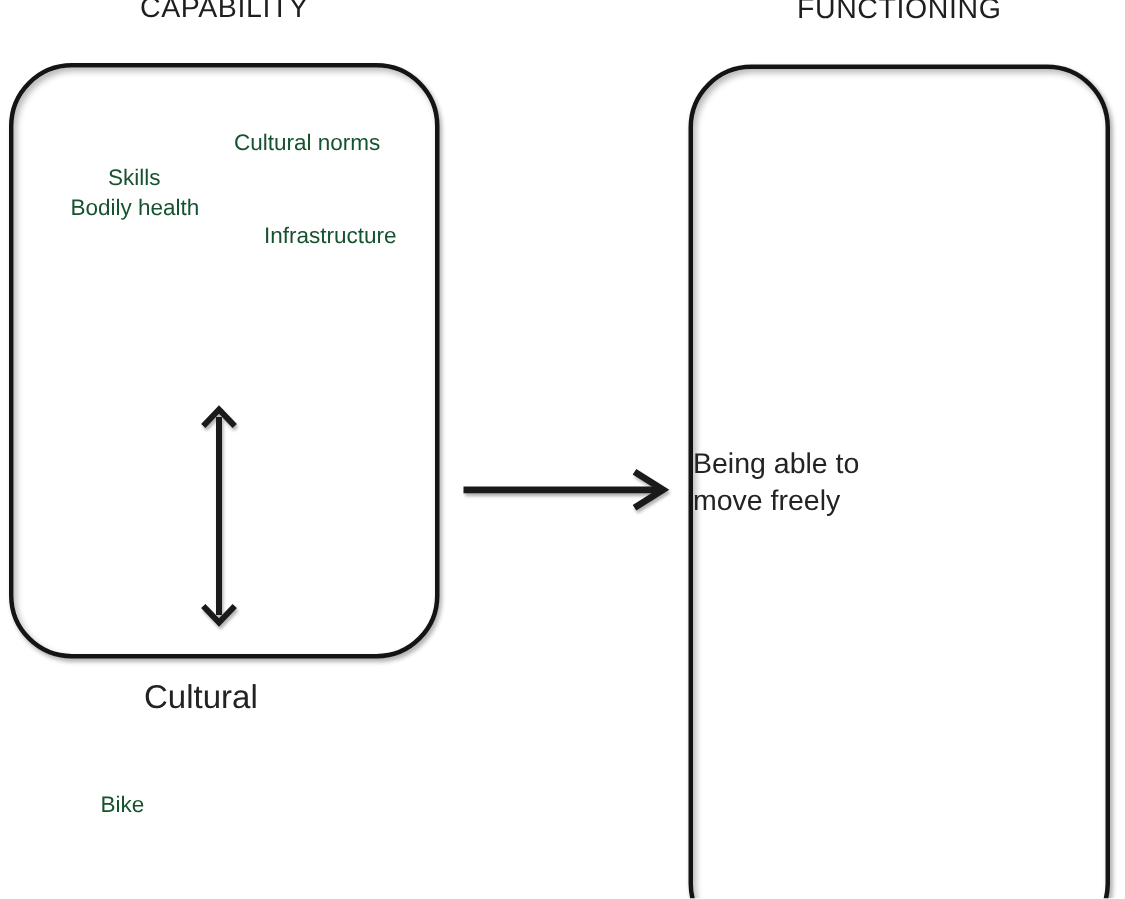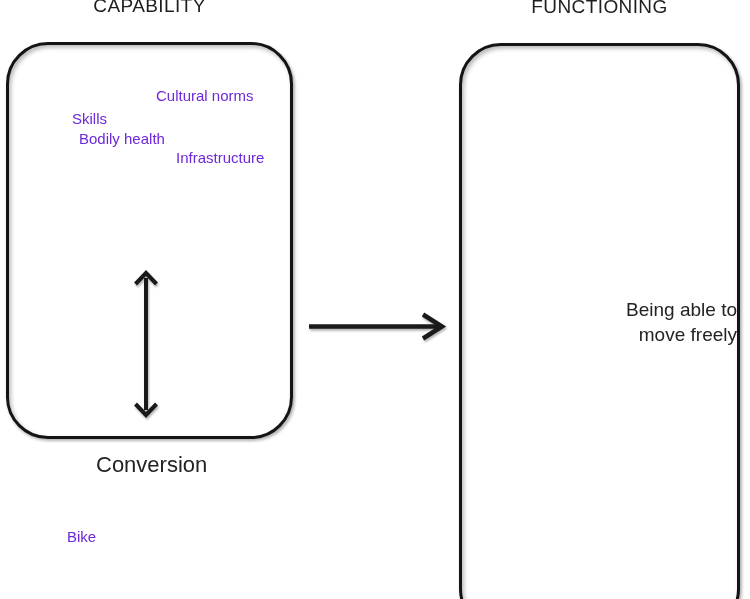--- a/index.html
+++ b/index.html
@@ -32,35 +32,35 @@
     line-height: 22px;
     letter-spacing: 0.4px;
     color: #1e1e1e;
     white-space: nowrap;
   }
   .label {
     position: absolute;
     font-size: 15px;
     line-height: 18px;
     white-space: nowrap;
-    color: #6d28d9;
+    color: #14532d;
   }
   .heading {
     position: absolute;
     font-size: 22px;
     line-height: 27px;
     white-space: nowrap;
     color: #232323;
   }
   .fun-text {
     position: absolute;
     top: 251px;
     left: 0;
     width: 100%;
-    text-align: right;
+    text-align: left;
     font-size: 19px;
     line-height: 25px;
     color: #232323;
   }
   .arrow-svg { position: absolute; overflow: visible; }
   .arrow-stroke {
     stroke: #1a1a1a;
     fill: none;
     stroke-linecap: butt;
     stroke-linejoin: miter;
@@ -72,32 +72,32 @@
 
 <div class="stage">
 
   <div class="box cap-box">
     <div class="box-title">CAPABILITY</div>
 
     <div class="label" style="left:147px; top:42px;">Cultural norms</div>
 
     <div class="label" style="left:63px; top:65px;">Skills</div>
 
-    <div class="label" style="left:38px; top:85px;margin-left:32px;">Bodily health</div>
+    <div class="label" style="left:38px; top:85px;">Bodily health</div>
 
     <div class="label" style="left:167px; top:104px;">Infrastructure</div>
 
 
     <svg class="arrow-svg shadowed" style="left:122px; top:224px;" width="30" height="150" viewBox="0 0 30 150">
       <line class="arrow-stroke" x1="15" y1="9" x2="15" y2="141" stroke-width="4"></line>
       <polyline class="arrow-stroke" points="4.5,15 15,4 25.5,15" stroke-width="4"></polyline>
       <polyline class="arrow-stroke" points="4.5,135 15,146 25.5,135" stroke-width="4"></polyline>
     </svg>
 
-    <div class="heading" style="left:87px; top:406px;">Conversion</div>
+    <div class="heading" style="left:87px; top:406px;">Cultural</div>
 
     <div class="label" style="left:58px; top:455px;margin-top:28px;">Bike</div>
   </div>
 
   <svg class="arrow-svg shadowed" style="left:305px; top:310px;" width="148" height="33" viewBox="0 0 148 33">
     <line class="arrow-stroke" x1="4" y1="16.5" x2="133" y2="16.5" stroke-width="4.5"></line>
     <polyline class="arrow-stroke" points="118,4.5 137,16.5 118,28.5" stroke-width="4.5"></polyline>
   </svg>
 
   <div class="box fun-box">

